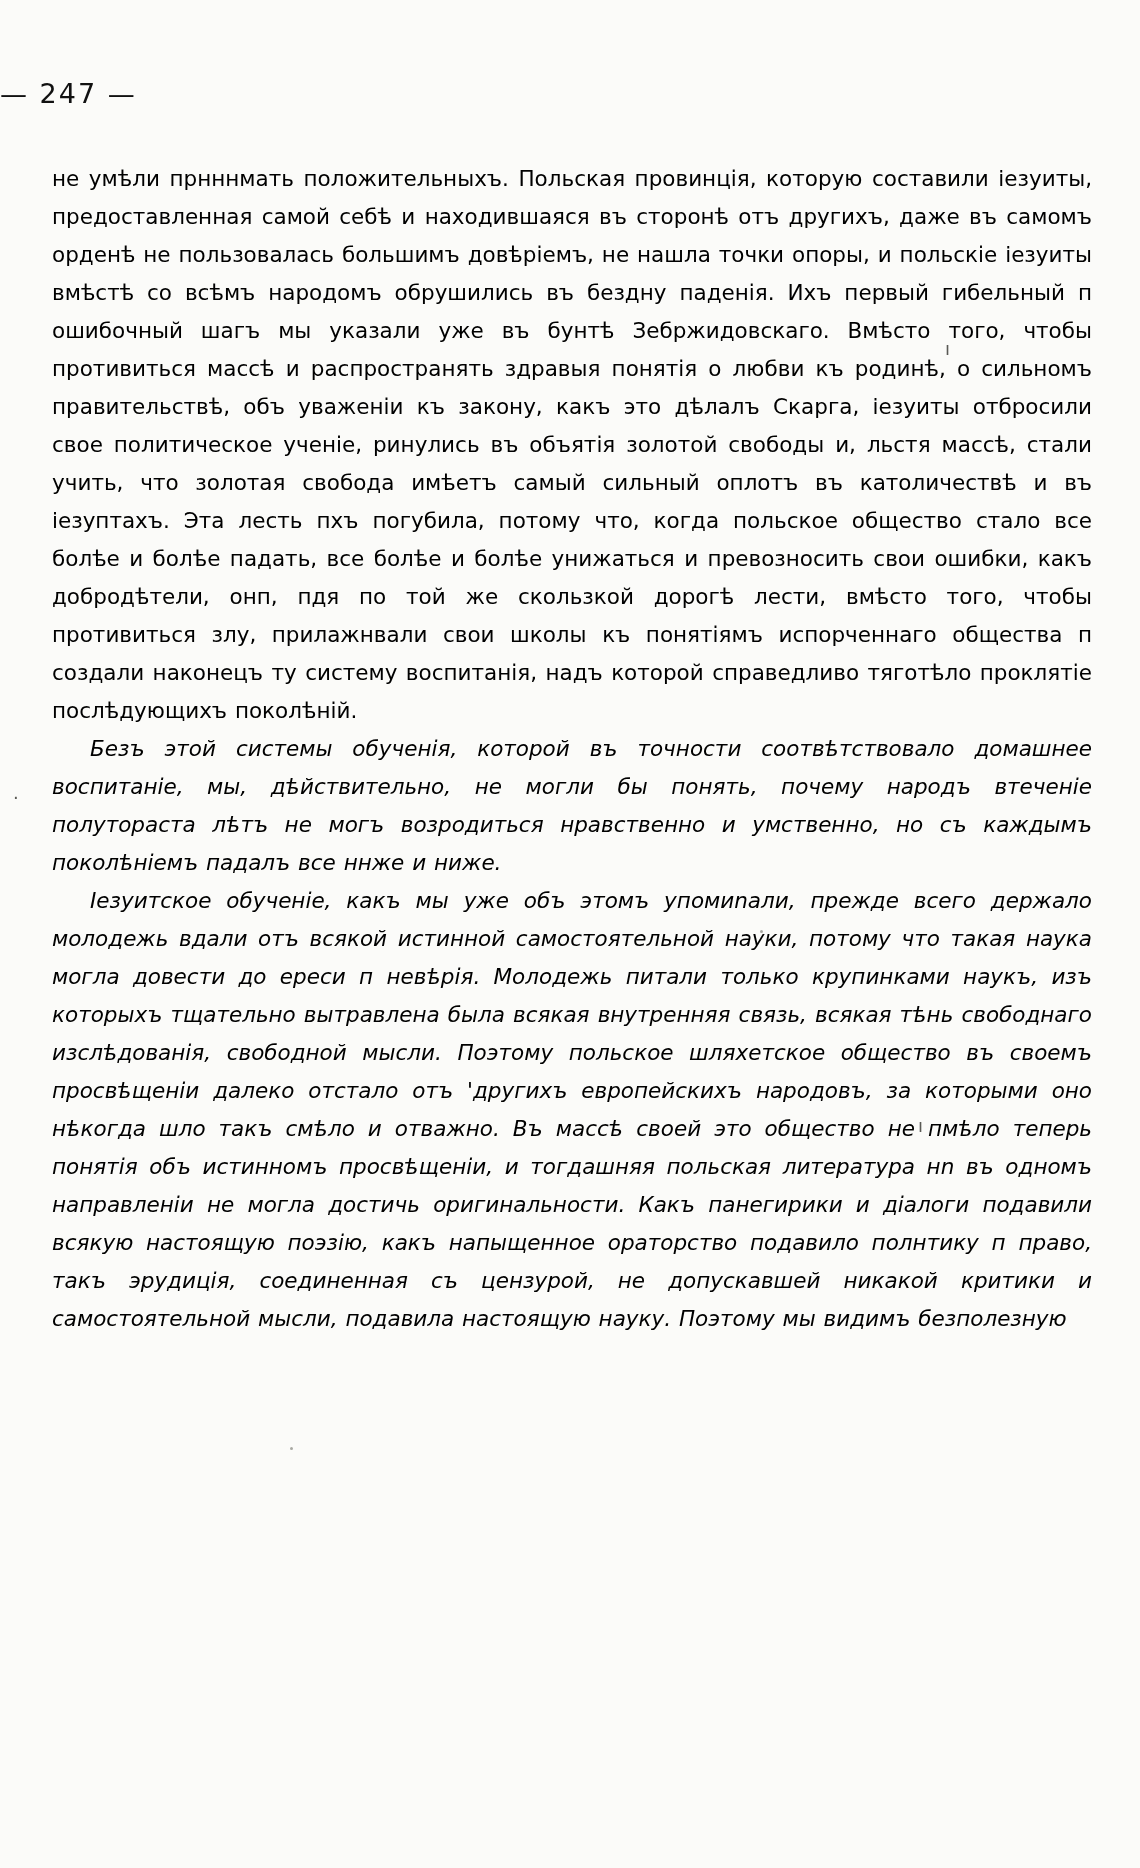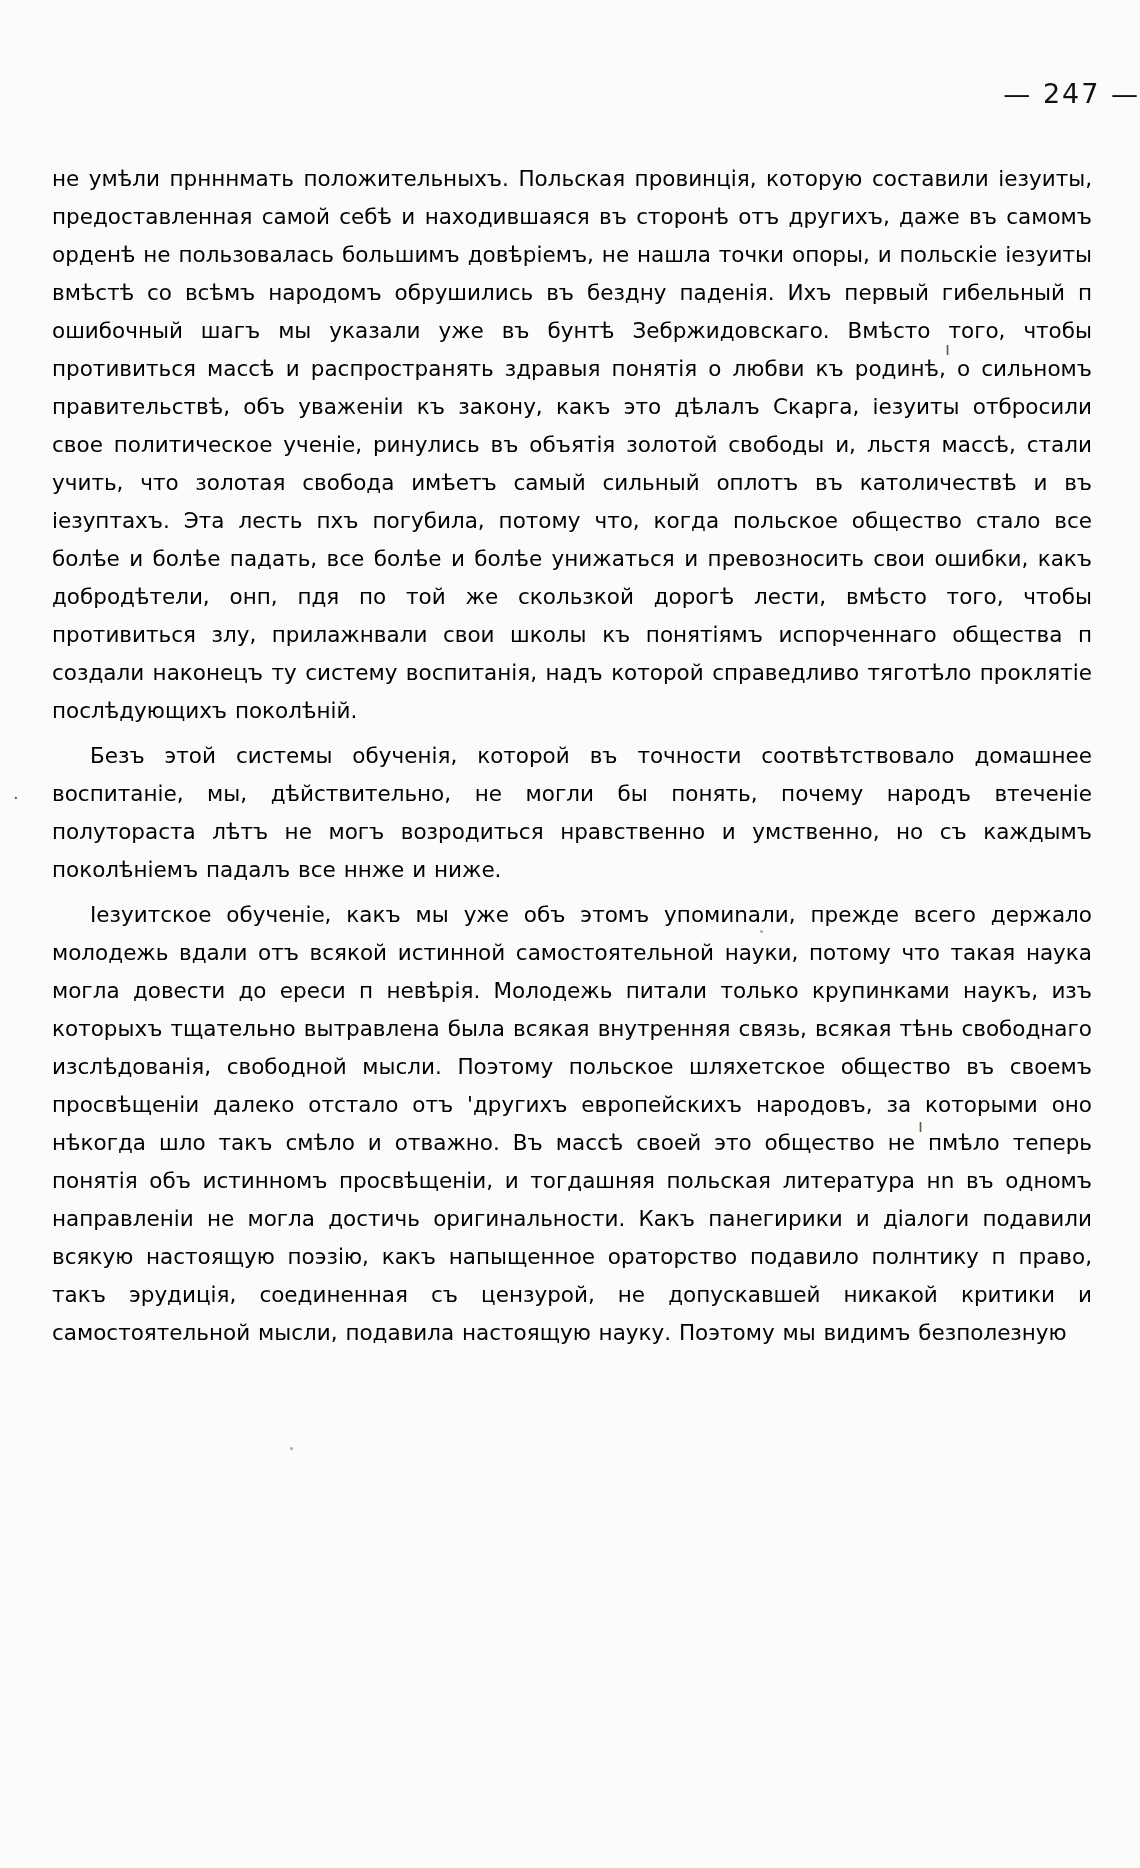--- a/index.html
+++ b/index.html
@@ -21,21 +21,21 @@
     top: 0;
     width: 1140px;
     height: 1868px;
     background: #fbfbf9;
   }
   .page-number {
     position: absolute;
     top: 78px;
     left: 0;
     width: 1140px;
-    text-align: right;
+    text-align: left;
     font-family: "DejaVu Sans", sans-serif;
     font-size: 27px;
     letter-spacing: 2px;
     color: #111;
   }
   .text-body {
     position: absolute;
     top: 160px;
     left: 52px;
     width: 1040px;
@@ -44,21 +44,22 @@
     margin: 0 0 0 0;
     font-family: "DejaVu Sans", sans-serif;
     font-size: 21.5px;
     line-height: 38px;
     text-align: justify;
     text-justify: inter-word;
     color: #000000;
     word-spacing: 1px;
   }
   p.para + p.para {
-    margin-top: 7px;
+    margin-top: 0px;
+    font-style: italic;
   }
   p.indent {
     text-indent: 38px;
   }
   
   .speck {
     position: absolute;
     background: #8d8d87;
     border-radius: 50%;
     opacity: .75;

